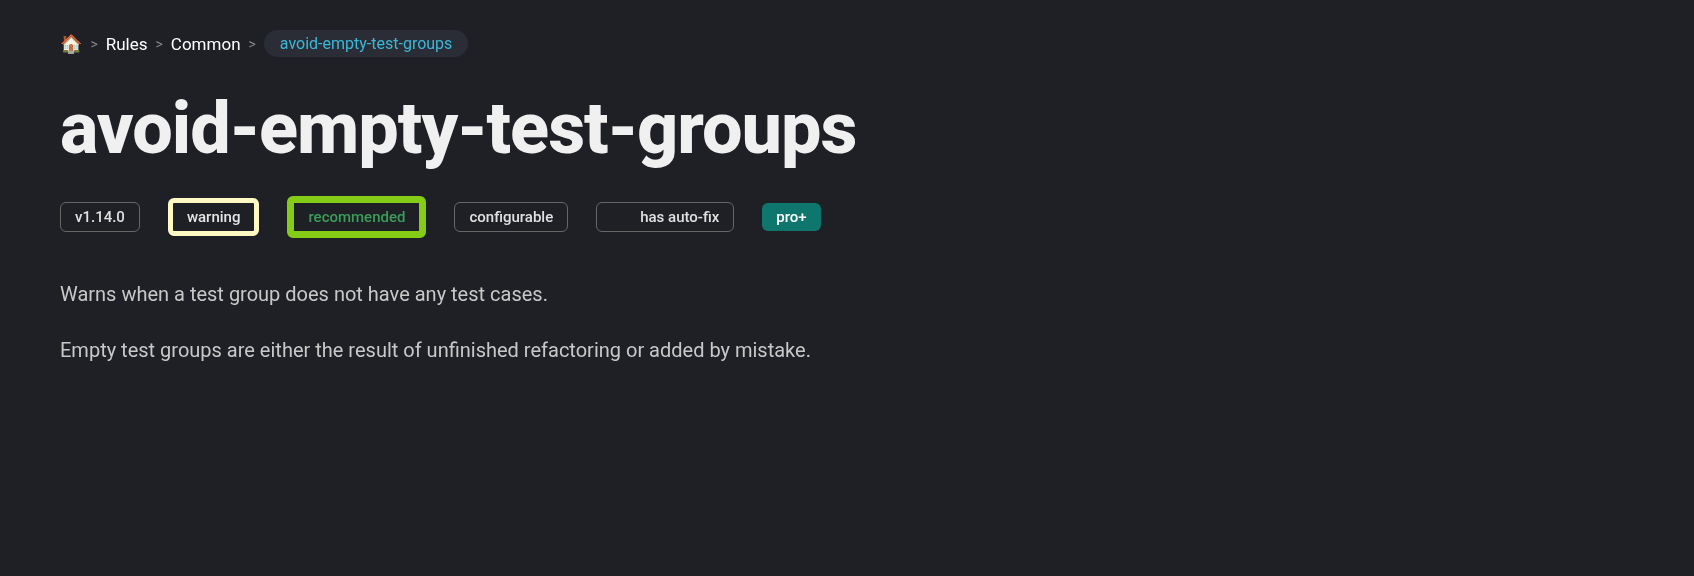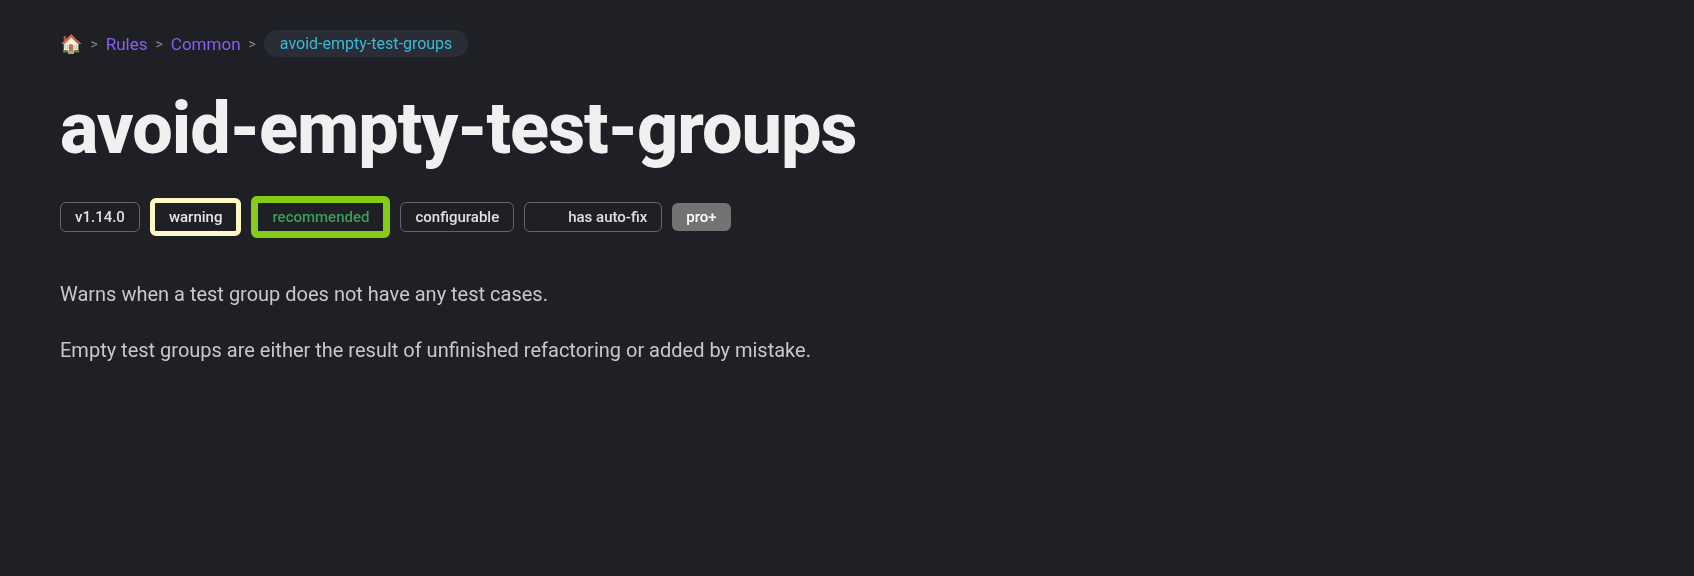--- a/index.html
+++ b/index.html
@@ -30,21 +30,21 @@
       font-size: 18px;
       color: #c0c0c0;
     }
 
     .breadcrumb-separator {
       color: #888;
       font-size: 14px;
     }
 
     .breadcrumb-link {
-      color: #8b5cf6;
+      color: #ffffff;
       text-decoration: none;
       cursor: pointer;
     }
 
     .breadcrumb-current {
       background-color: #2a2d35;
       border-radius: 20px;
       padding: 4px 16px;
       color: #3ab8d8;
       font-size: 16px;
@@ -56,21 +56,21 @@
       color: #f0f0f0;
       letter-spacing: -1px;
       margin-bottom: 28px;
       font-family: -apple-system, BlinkMacSystemFont, 'Segoe UI', Roboto, monospace;
       line-height: 1.1;
     }
 
     .badges-row {
       display: flex;
       align-items: center;
-      gap: 10px;
+      gap: 28px;
       margin-bottom: 40px;
       flex-wrap: wrap;
     }
 
     .badge {
       display: inline-block;
       padding: 5px 14px;
       border-radius: 6px;
       font-size: 15px;
       font-weight: 500;
@@ -103,21 +103,21 @@
     }
 
     .badge-autofix {
       border: 1px solid #666;
       color: #e0e0e0;
       background: transparent;
       padding-left: 43px;
     }
 
     .badge-pro {
-      background-color: #737373;
+      background-color: #0f766e;
       color: #ffffff;
       border: none;
       border-radius: 6px;
     }
 
     .description-block {
       margin-bottom: 24px;
     }
 
     .description-text {

